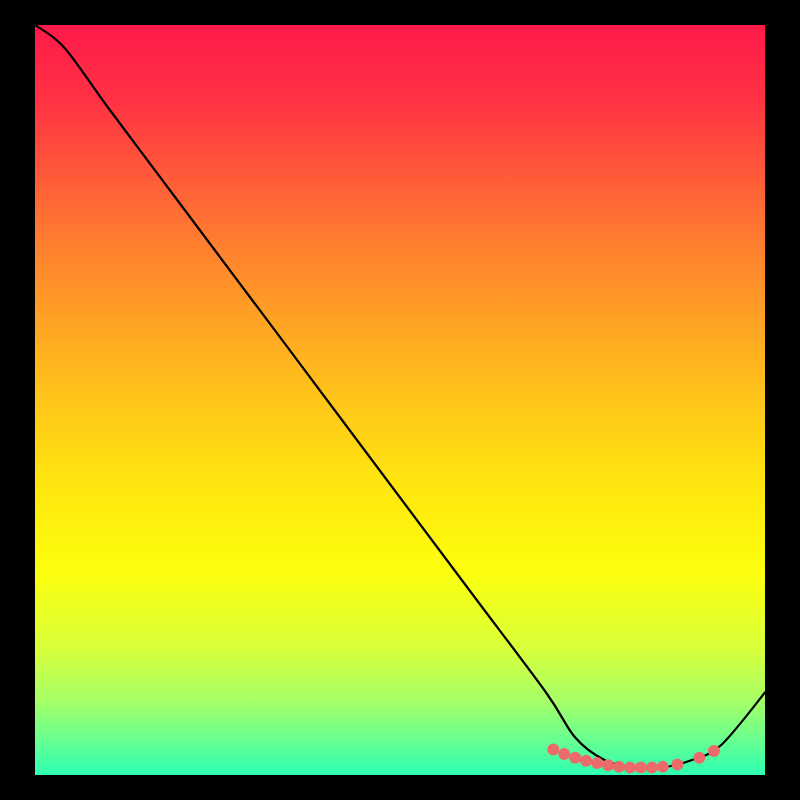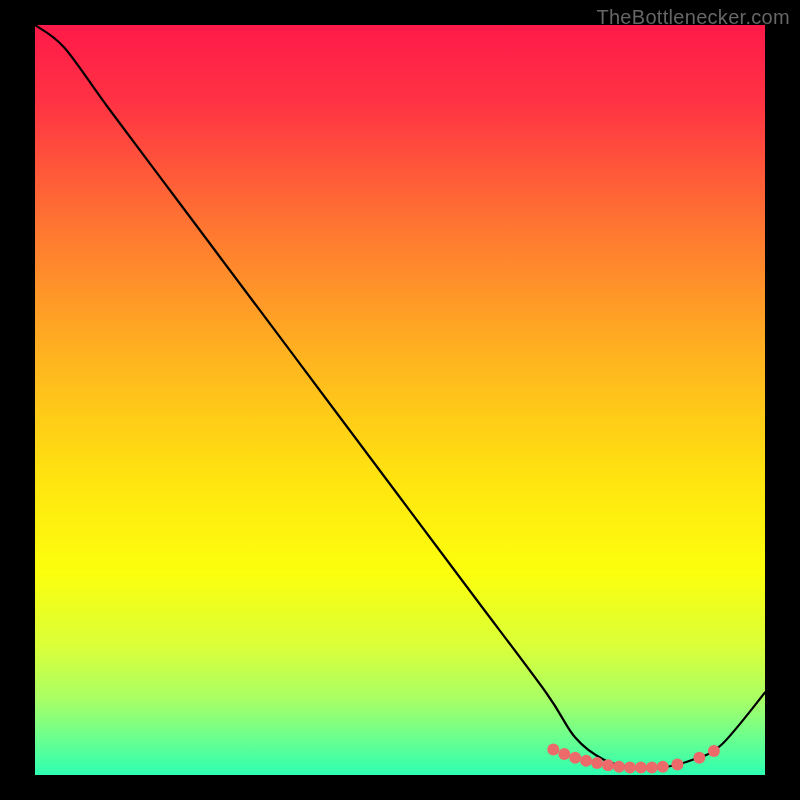--- a/index.html
+++ b/index.html
@@ -38,21 +38,20 @@
   .plot-area svg {
     display: block;
     width: 100%;
     height: 100%;
   }
 </style>
 </head>
 <body>
 
 <div class="frame">
-  <div class="watermark">TheBottlenecker.com</div>
 
   <div class="plot-area">
     <svg id="chart-svg" viewBox="0 0 730 750" preserveAspectRatio="none">
       <defs>
         <linearGradient id="bg-grad" x1="0" y1="0" x2="0" y2="1">
             <stop offset="0%" stop-color="#ff1a49"></stop>
             <stop offset="10%" stop-color="#ff3244"></stop>
             <stop offset="28%" stop-color="#ff7a30"></stop>
             <stop offset="45%" stop-color="#ffb61f"></stop>
             <stop offset="60%" stop-color="#ffe310"></stop>

